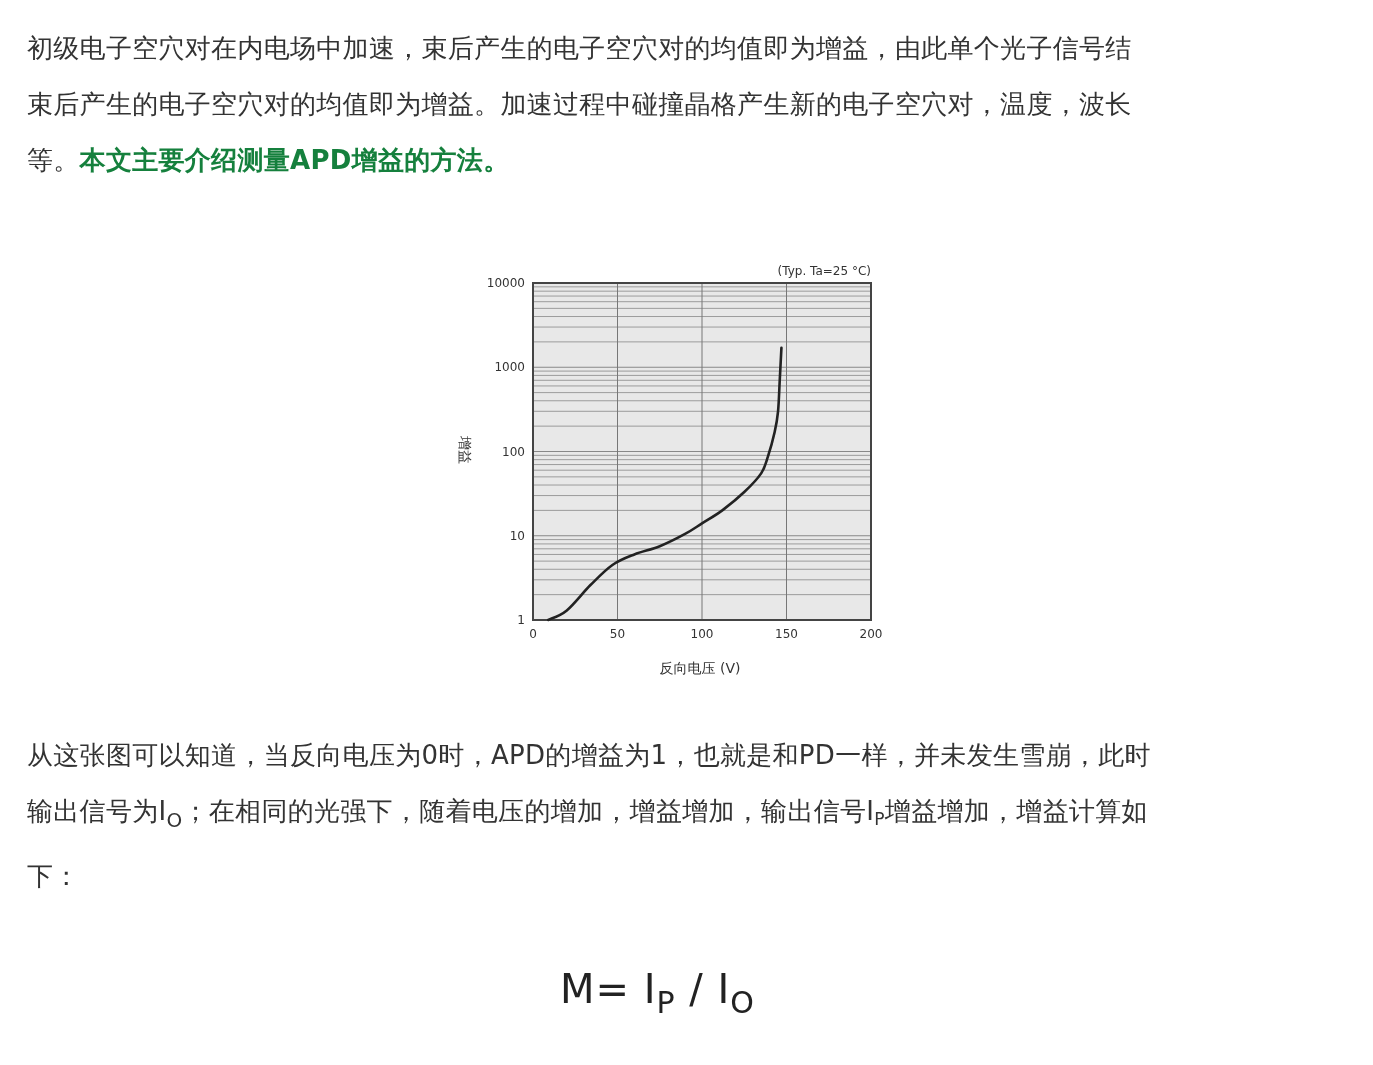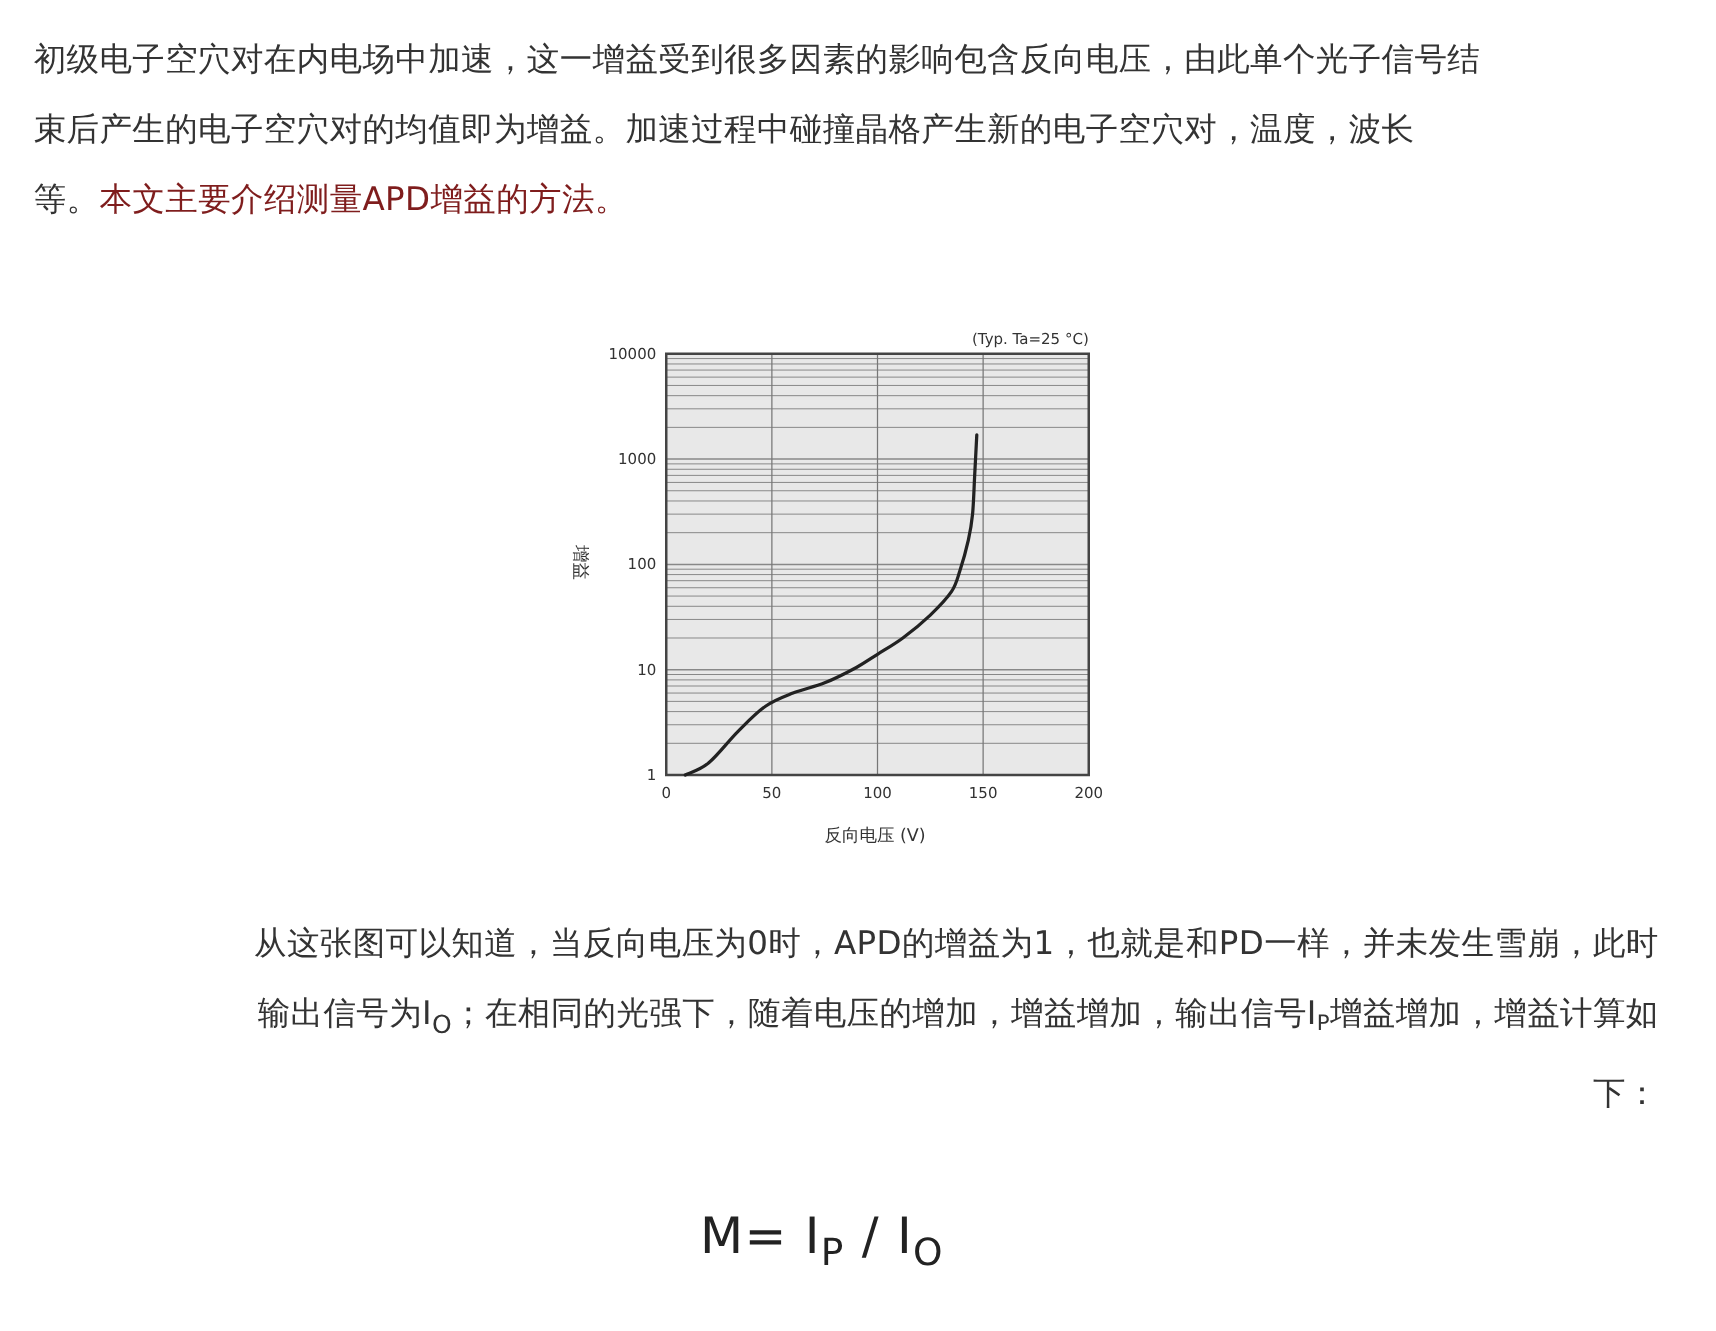--- a/index.html
+++ b/index.html
@@ -6,38 +6,38 @@
   body {
     width: 1373px; height: 1065px; position: relative; overflow: hidden;
     font-family: "DejaVu Sans", "Liberation Sans", sans-serif;
     color: #333333;
   }
   .para {
     position: absolute; left: 27px; width: 1300px;
     font-size: 26px; line-height: 56px; letter-spacing: 0.3px;
     color: #333333;
   }
-  .para b { font-weight: normal; color: #7f1d1d; }
+  .para b { font-weight: bold; color: #15803d; }
   #p1 { top: 20px; }
-  #p2 { top: 727px; text-align: right; }
+  #p2 { top: 727px; }
   .sub { font-size: 20px; vertical-align: -7px; }
   .subp { font-size: 17px; vertical-align: -5px; }
   .figure { position: absolute; left: 440px; top: 255px; width: 460px; height: 430px; }
   .figure svg { display: block; }
   .formula {
     position: absolute; left: 560px; top: 966px;
     font-family: "DejaVu Sans", sans-serif; font-size: 40px; color: #222; letter-spacing: 1px; text-align: center;
   }
   .formula .fsub { font-size: 30px; vertical-align: -10px; }
 </style>
 </head>
 <body>
 
 <div class="para" id="p1">
-  <div>初级电子空穴对在内电场中加速，这一增益受到很多因素的影响包含反向电压，由此单个光子信号结</div>
+  <div>初级电子空穴对在内电场中加速，束后产生的电子空穴对的均值即为增益，由此单个光子信号结</div>
   <div>束后产生的电子空穴对的均值即为增益。加速过程中碰撞晶格产生新的电子空穴对，温度，波长</div>
   <div><span>等。</span><b>本文主要介绍测量APD增益的方法。</b></div>
 </div>
 
 <div class="figure">
   <svg id="chart" width="460" height="430" viewBox="440 255 460 430" xmlns="http://www.w3.org/2000/svg">
     <rect x="533" y="283" width="338" height="337" fill="#e8e8e8"></rect>
     <g id="grid">
         <line x1="533" x2="871" y1="620" y2="620" stroke="#888888" stroke-width="1.2"></line>
         <line x1="533" x2="871" y1="594.6382228653096" y2="594.6382228653096" stroke="#888888" stroke-width="0.8"></line>

